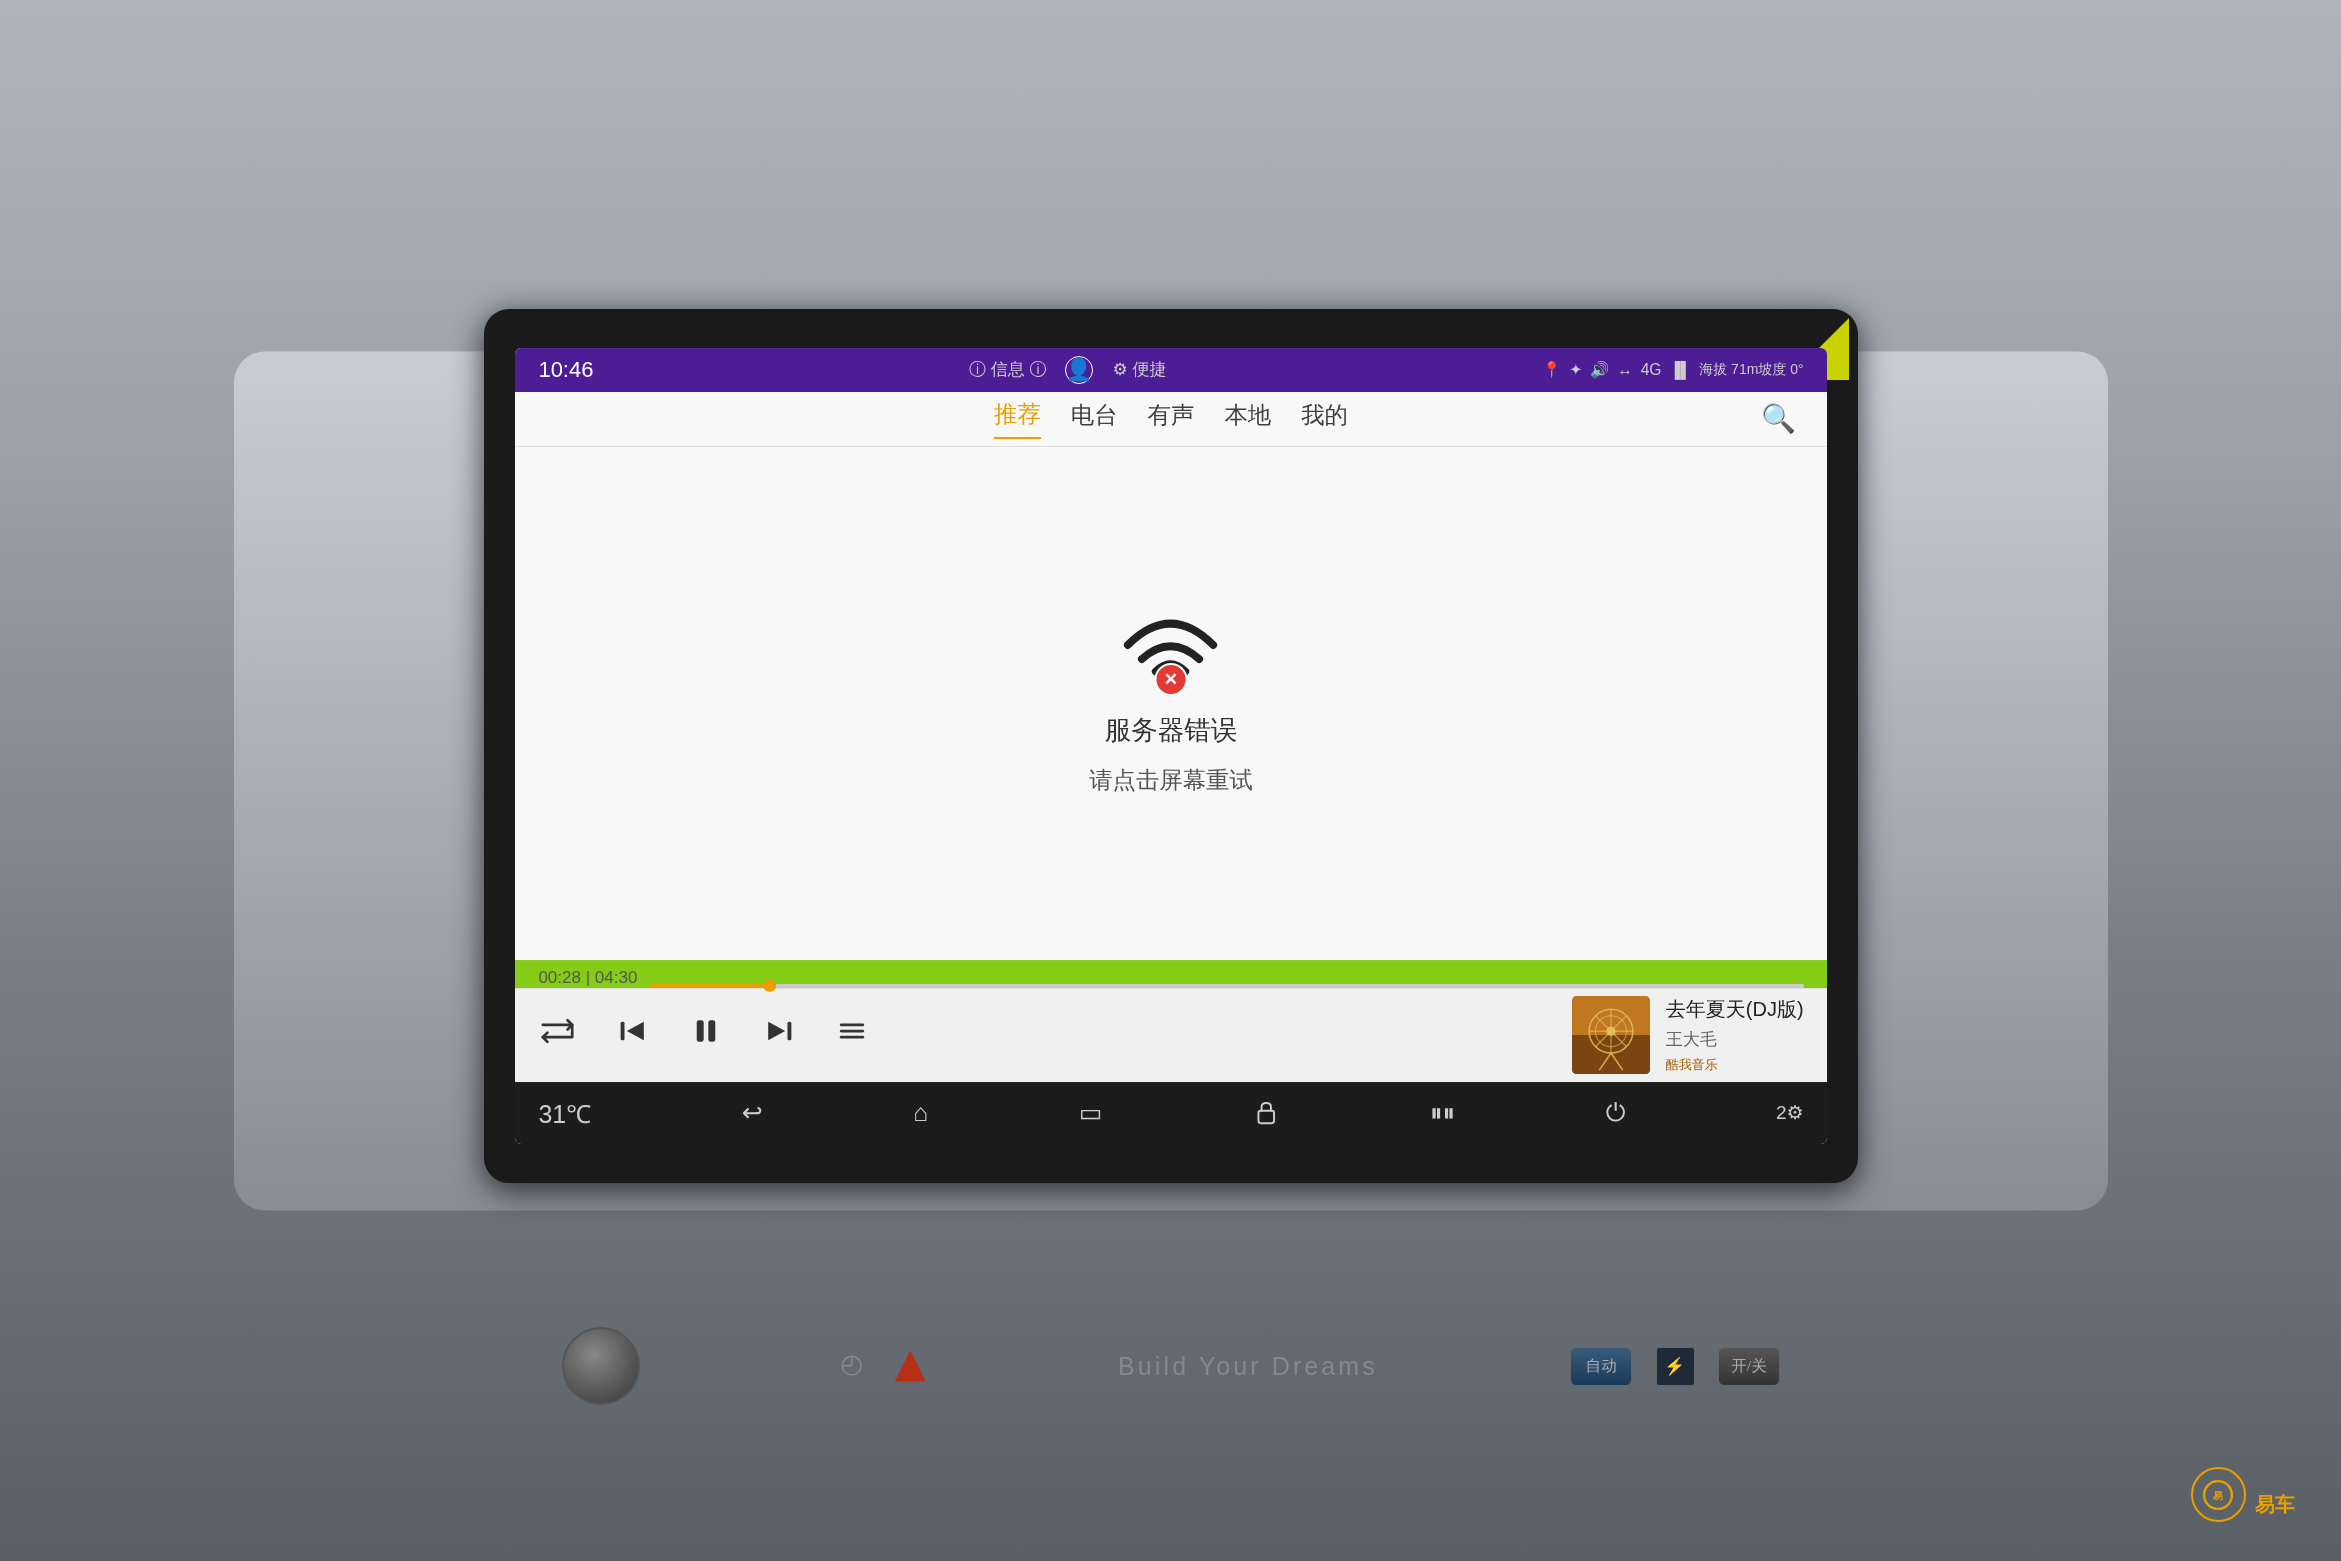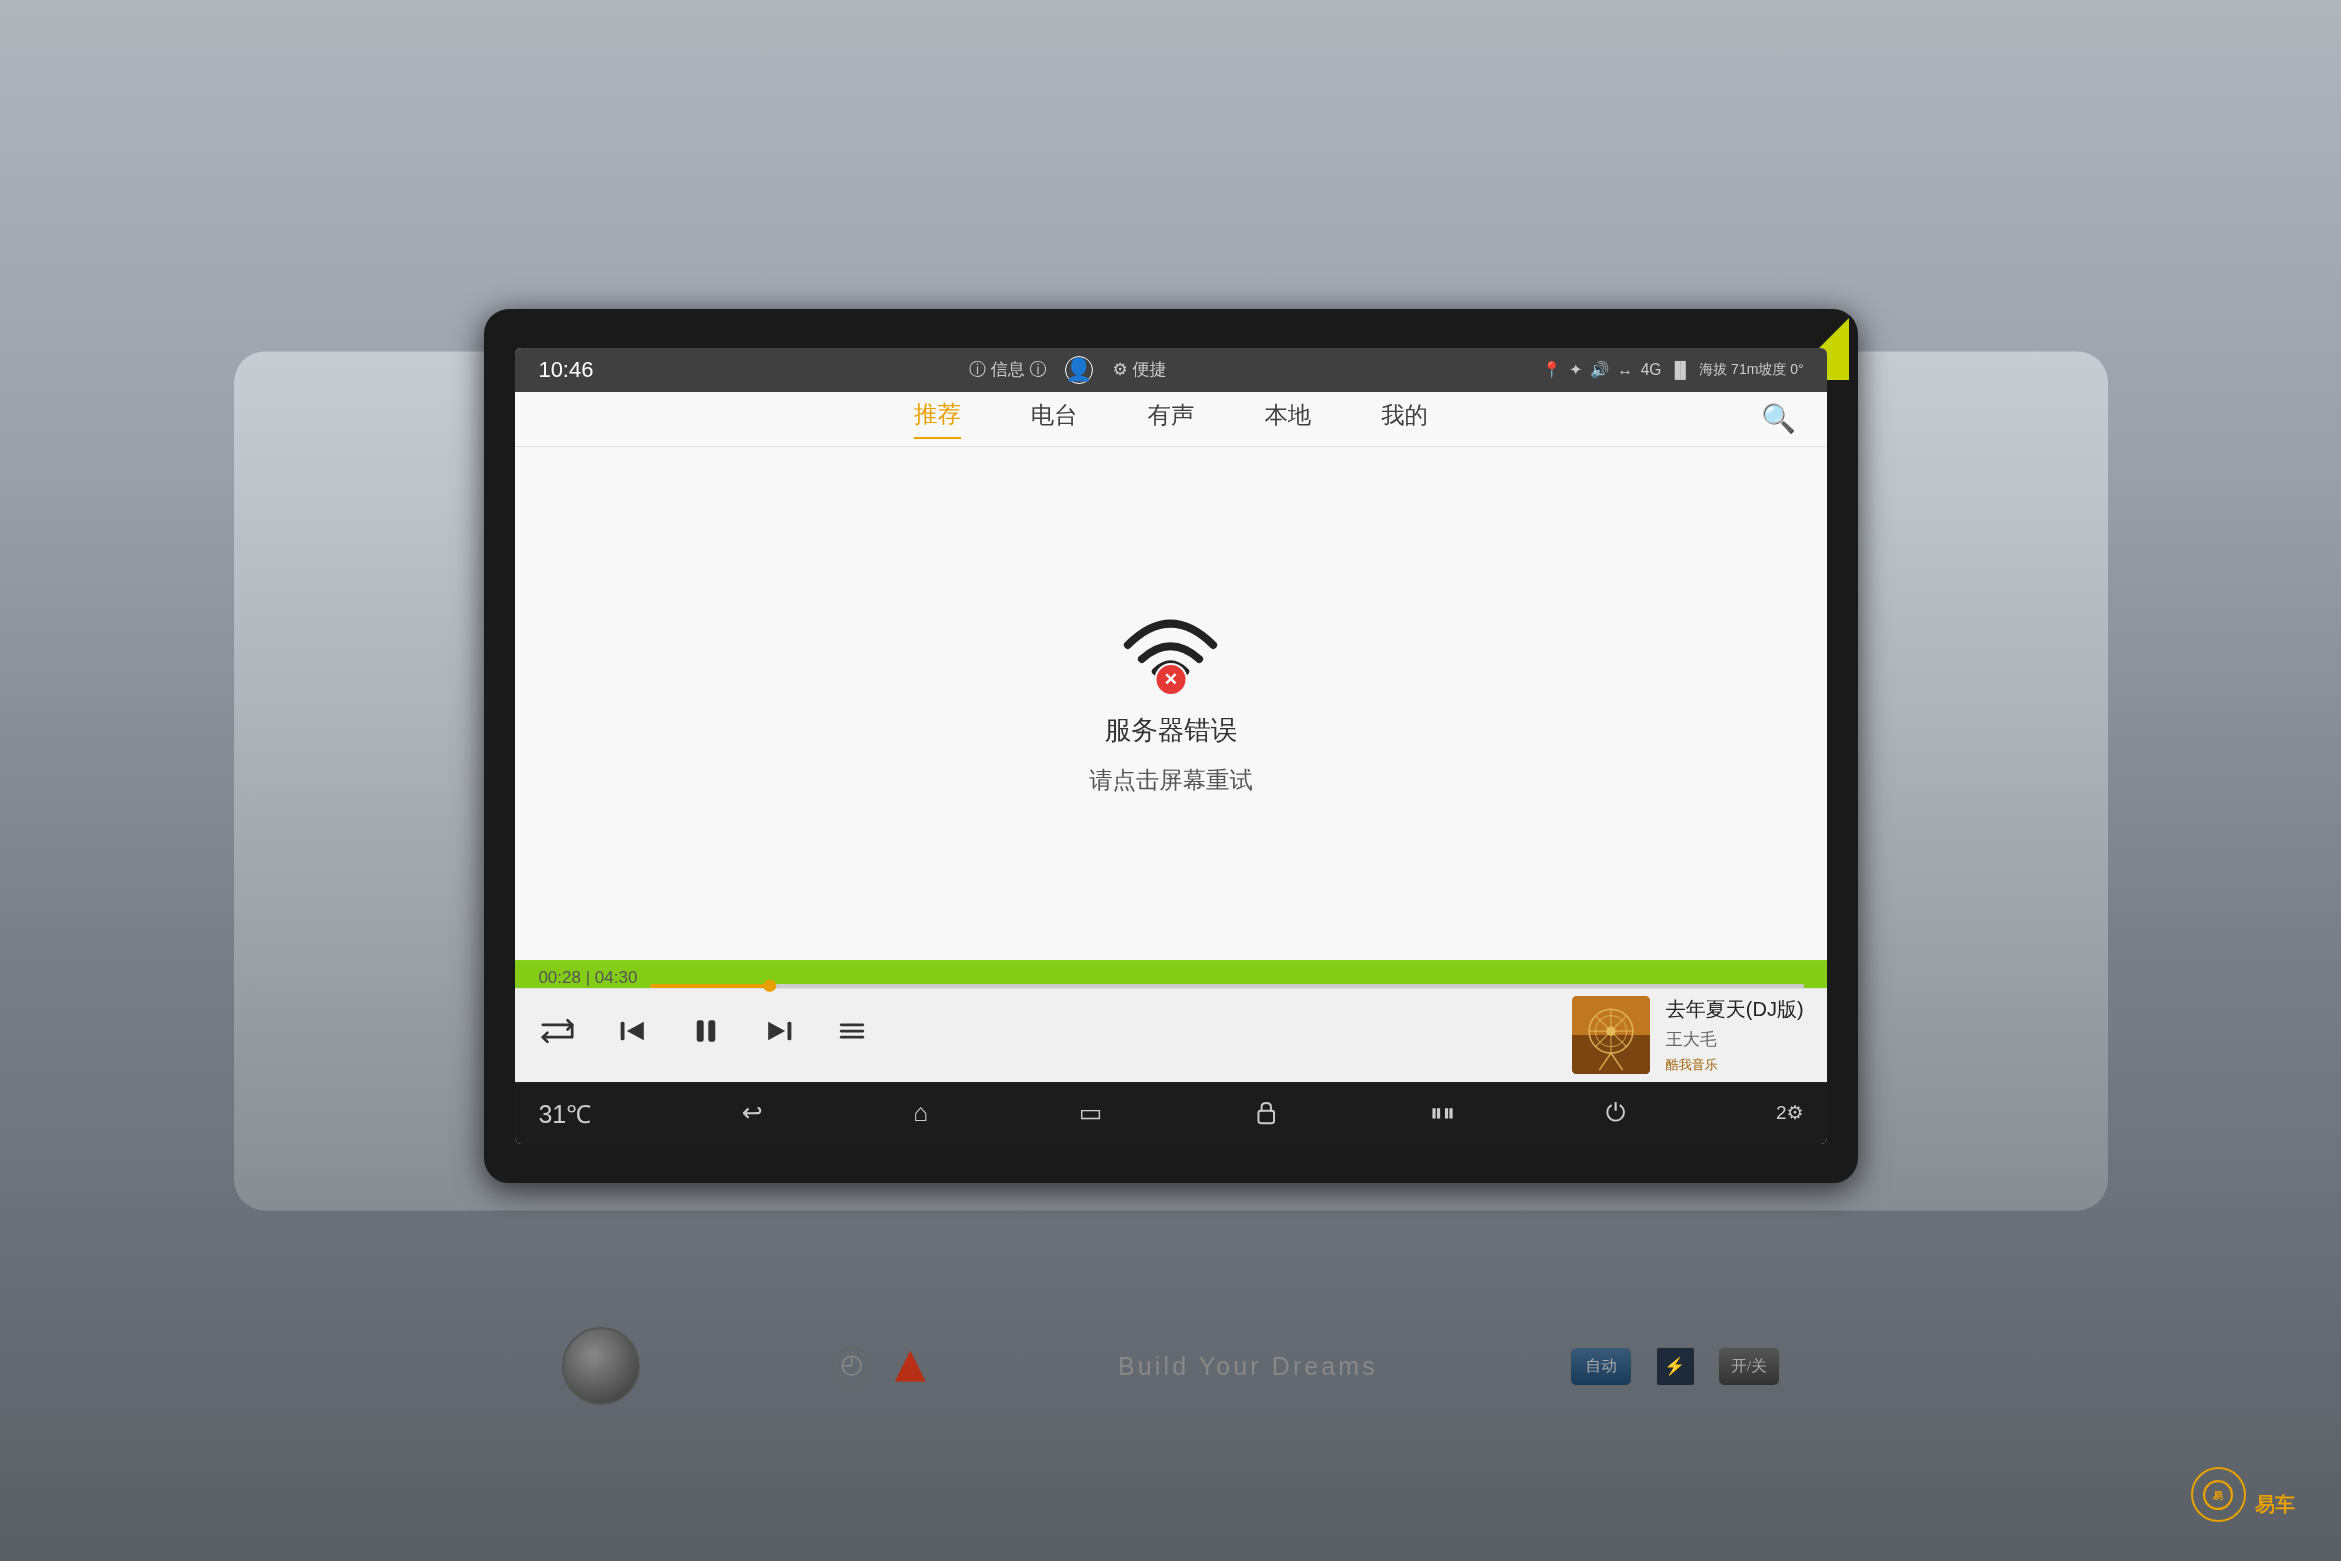--- a/index.html
+++ b/index.html
@@ -74,21 +74,21 @@
       border-radius: 6.2px;
       overflow: hidden;
       display: flex;
       flex-direction: column;
     }
 
     
     .status-bar {
       width: 100%;
       height: 44px;
-      background: #404040;
+      background: #4c1d95;
       display: flex;
       align-items: center;
       justify-content: space-between;
       padding: 0 23.4px;
       flex-shrink: 0;
     }
 
     .status-time {
       color: #ffffff;
       font-size: 22px;
@@ -130,21 +130,21 @@
     }
 
     
     .tab-bar {
       width: 100%;
       height: 55px;
       background: #f8f8f8;
       display: flex;
       align-items: center;
       justify-content: center;
-      gap: 70px;
+      gap: 30px;
       padding: 0 31px;
       border-bottom: 0.8px solid #e0e0e0;
       flex-shrink: 0;
       position: relative;
     }
 
     .tab-item {
       font-size: 23.4px;
       color: #404040;
       cursor: pointer;

